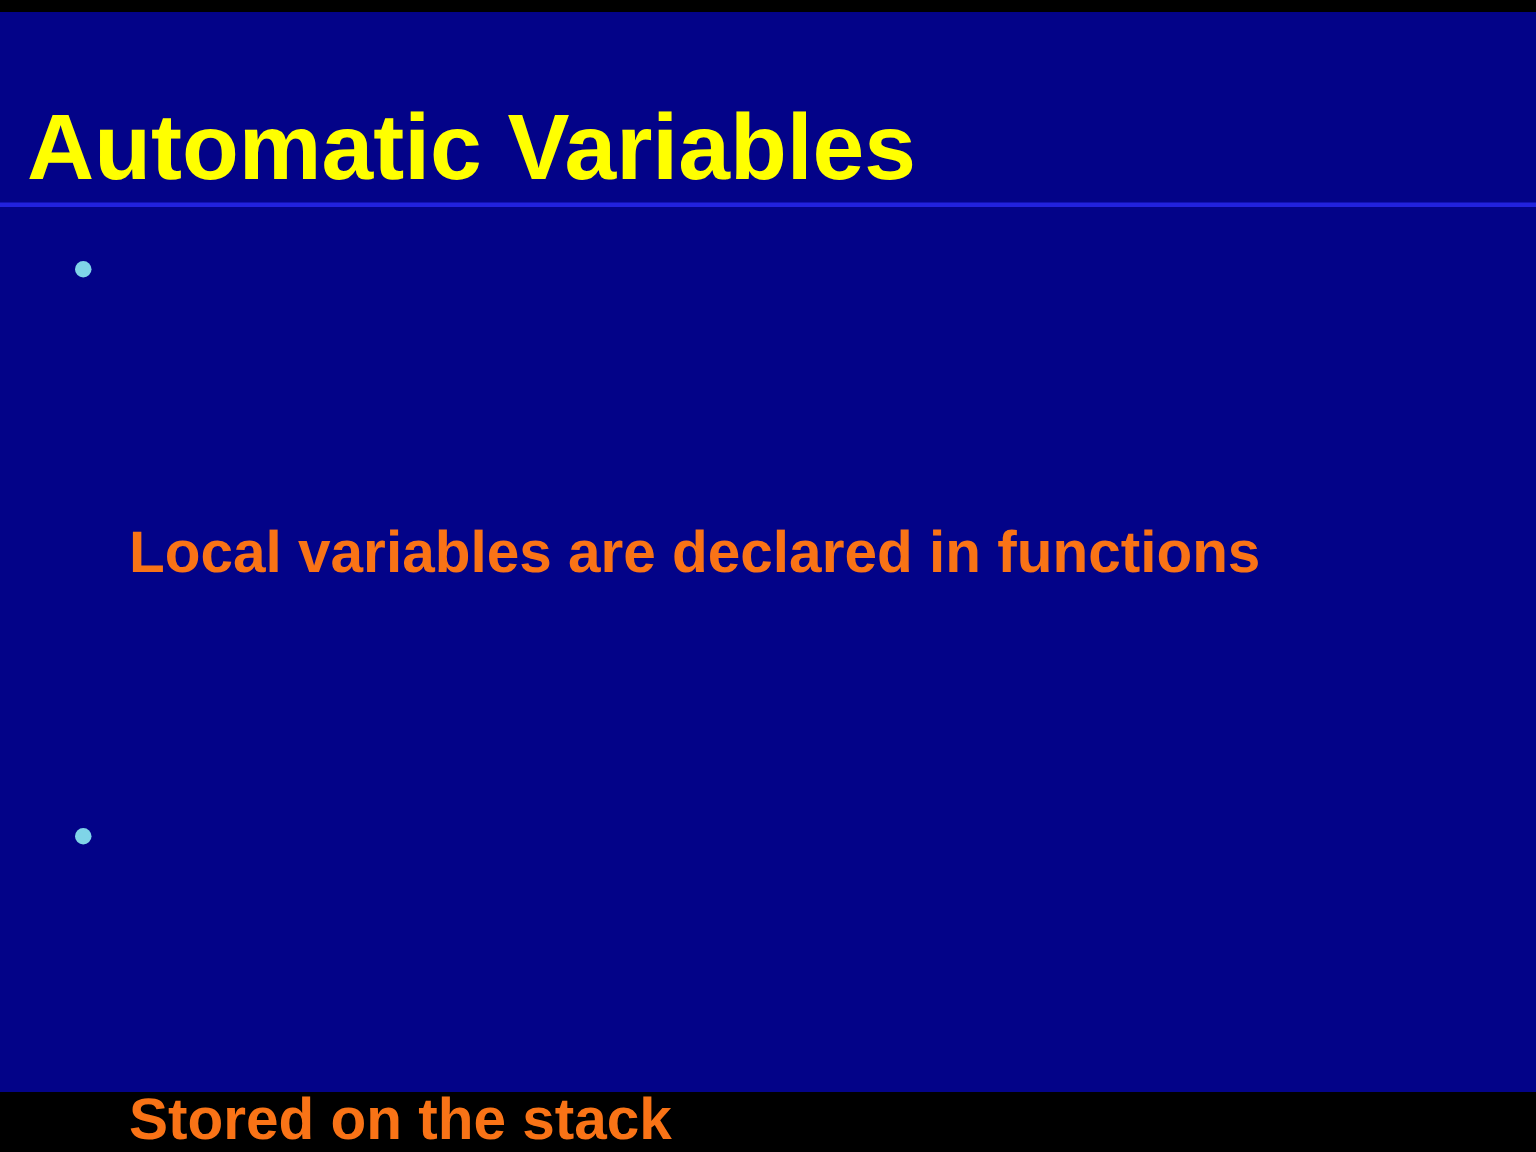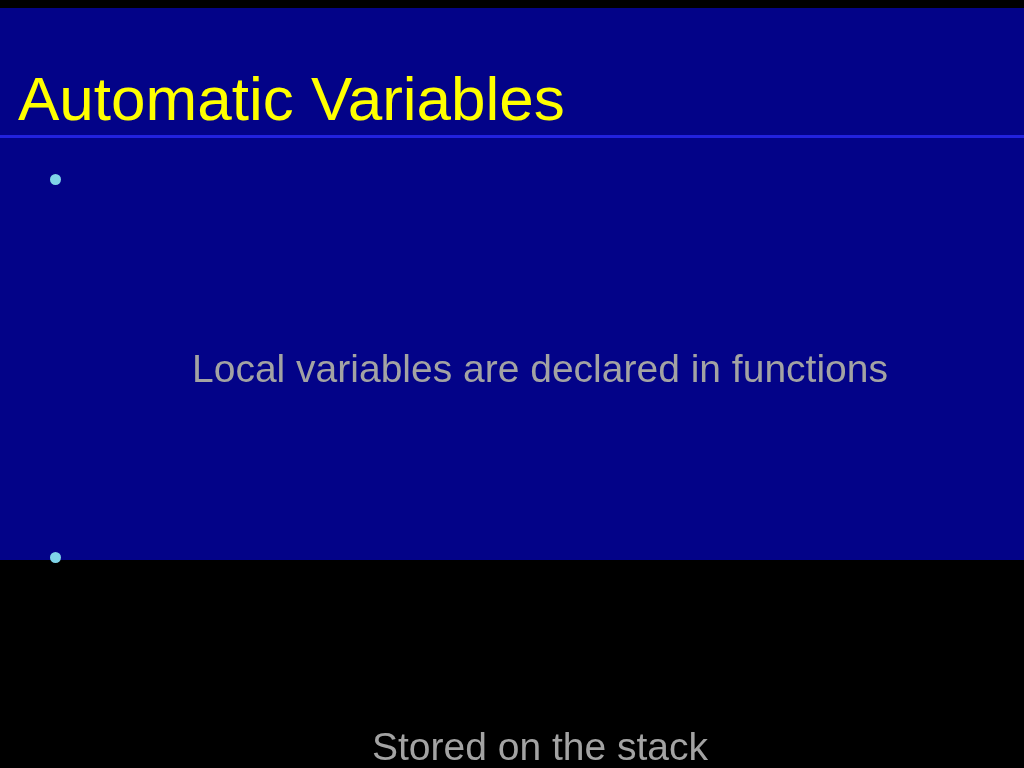--- a/index.html
+++ b/index.html
@@ -11,23 +11,24 @@
     height: 768px;
     background: #000000;
     font-family: "Liberation Sans", sans-serif;
     overflow: hidden;
   }
   .slide {
     position: absolute;
     left: 0;
     top: 8px;
     width: 1024px;
-    height: 552px;
+    height: 720px;
     background: #030388;
     box-sizing: border-box;
+    font-weight: bold;
   }
   .slide-title {
     position: absolute;
     left: 18px;
     top: 55px;
     font-size: 62px;
     line-height: 72px;
     color: #ffff00;
     letter-spacing: 0px;
     white-space: nowrap;
@@ -45,25 +46,24 @@
     left: 34px;
     top: 140px;
     width: 960px;
     list-style: none;
     margin: 0;
     padding: 0;
   }
   .bullet-item {
     position: relative;
     padding-left: 52px;
-    color: #a3a3a3;
+    color: #f97316;
     font-size: 39px;
     line-height: 63px;
     white-space: pre-wrap;
-    text-align: center;
   }
   .bullet-item .dot {
     position: absolute;
     left: 16px;
     top: 26px;
     width: 11px;
     height: 11px;
     border-radius: 50%;
     background: #7fd4e8;
   }

